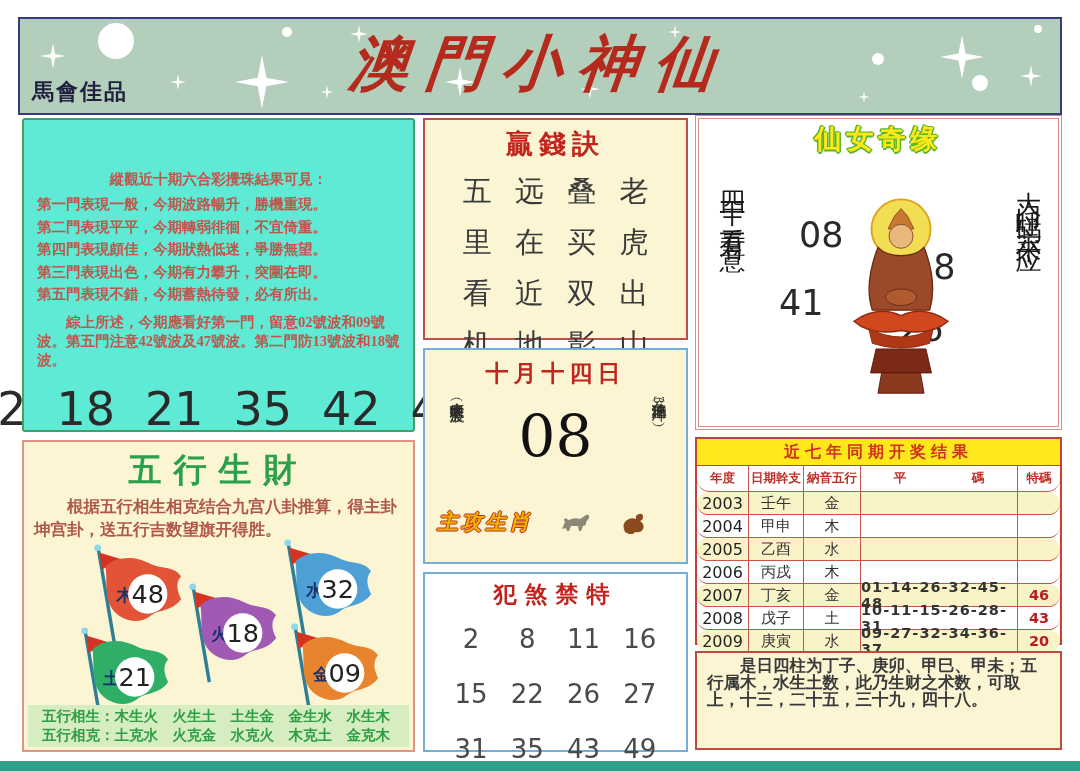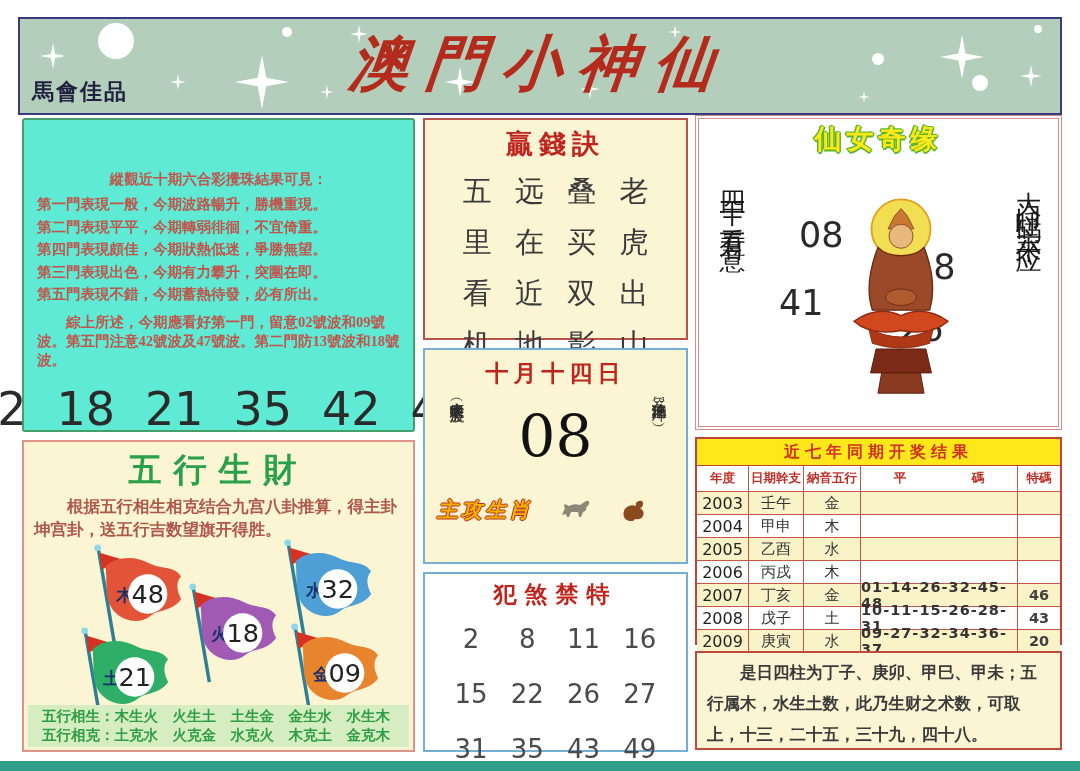--- a/index.html
+++ b/index.html
@@ -41,21 +41,21 @@
   #verse .vgrid{display:grid;grid-template-columns:repeat(4,1fr);row-gap:11px;padding:10px 26px 0 26px;}
   #verse .vgrid span{text-align:center;font-size:29px;color:#3a3a3a;}
   
   #datebox{left:423px;top:348px;width:265px;height:216px;background:#fbf5d4;border:2px solid #74aed4;}
   #datebox .dtitle{text-align:center;margin-top:8px;color:#c0241c;font-size:23px;font-weight:bold;letter-spacing:5px;}
   .vtext{writing-mode:vertical-rl;position:absolute;color:#2a2a2a;}
   #datebox .vl{left:22px;top:40px;height:150px;font-size:15px;letter-spacing:1px;}
   #datebox .vr{right:18px;top:40px;height:150px;font-size:15px;letter-spacing:1px;}
   #datebox .big{position:absolute;left:50%;top:52px;transform:translateX(-50%);
                 font-family:"DejaVu Serif",serif;font-size:58px;color:#111;}
-  #datebox .zrow{position:absolute;left:12px;top:146px;display:flex;align-items:flex-start;gap:26px;}
+  #datebox .zrow{position:absolute;left:12px;top:158px;display:flex;align-items:center;gap:26px;}
   #datebox .zlabel{font-size:21px;font-weight:bold;font-style:italic;letter-spacing:3px;color:#f0b400;
         text-shadow:1px 0 #c03020,-1px 0 #c03020,0 1px #c03020,0 -1px #c03020;}
   #datebox .lrow{position:absolute;left:30px;bottom:6px;display:flex;align-items:baseline;gap:26px;}
   #datebox .llabel{color:#c01818;font-weight:bold;font-size:21px;letter-spacing:2px;font-family:"Liberation Sans",sans-serif;}
   #datebox .lnums{font-family:"DejaVu Sans",sans-serif;font-size:20px;color:#555;letter-spacing:3px;}
   
   #forbid{left:423px;top:572px;width:265px;height:180px;background:#fff;border:2px solid #74aed4;}
   #forbid .ftitle{text-align:center;margin-top:5px;color:#c0241c;font-size:23px;font-weight:bold;letter-spacing:8px;}
   #forbid .fgrid{display:grid;grid-template-columns:repeat(4,1fr);row-gap:25px;padding:14px 18px 0 18px;}
   #forbid .fgrid span{text-align:center;font-family:"DejaVu Sans",sans-serif;font-size:26px;color:#4a4a4a;}
@@ -64,36 +64,36 @@
   #fairy .ytitle{text-align:center;margin-top:2px;font-size:27px;font-weight:bold;letter-spacing:5px;
         color:#ffe818;text-shadow:1.5px 0 #5ab52a,-1.5px 0 #5ab52a,0 1.5px #5ab52a,0 -1.5px #5ab52a,1px 1px #5ab52a,-1px -1px #5ab52a;}
   #fairy .fvl{left:16px;top:52px;height:250px;font-size:26px;letter-spacing:9px;color:#1a1a1a;}
   #fairy .fvr{right:12px;top:52px;height:250px;font-size:26px;letter-spacing:9px;color:#1a1a1a;}
   #fairy .fnum{position:absolute;font-family:"DejaVu Sans",sans-serif;font-size:35px;color:#2a2a2a;}
   #goddess{position:absolute;left:142px;top:62px;}
   
   #history{left:695px;top:437px;width:367px;height:208px;border:2px solid #c24238;background:#fff;}
   #history .ttitle{background:#ffe81a;color:#d03020;font-weight:bold;font-size:16px;letter-spacing:5px;
                    text-align:center;height:26px;line-height:26px;border-bottom:1.5px solid #c24238;}
-  .trow{display:flex;border-bottom:1.5px solid #c8544a;}
+  .trow{display:flex;border-bottom:1.5px solid #c8544a;border-radius:13px;}
   .trow:last-child{border-bottom:none;}
   .trow>div{box-sizing:border-box;border-right:1.5px solid #c8544a;display:flex;align-items:center;justify-content:center;}
   .trow>div:last-child{border-right:none;}
   .c-year{width:52px;} .c-ganzhi{width:55px;} .c-nayin{width:57px;} .c-pingma{flex:1;} .c-special{width:42px;text-align:center;}
   .thead{height:25px;color:#c03028;font-weight:bold;font-size:12.5px;}
   .thead .c-pingma{justify-content:space-around;}
   .tdata{height:22px;}
   .tdata:nth-child(odd){background:#faf3c8;}
   .tdata .c-year{font-family:"DejaVu Sans",sans-serif;font-size:16px;color:#222;}
   .tdata .c-ganzhi,.tdata .c-nayin{font-size:15px;color:#333;}
   .tdata .c-pingma{font-family:"DejaVu Sans",sans-serif;font-weight:bold;font-size:14.5px;color:#333;letter-spacing:1px;}
-  .tdata .c-special{font-family:"DejaVu Sans",sans-serif;font-weight:bold;font-size:14.5px;color:#404040;}
+  .tdata .c-special{font-family:"DejaVu Sans",sans-serif;font-weight:bold;font-size:14.5px;color:#b91c1c;}
   
   #pillars{left:695px;top:651px;width:367px;height:99px;background:#fbf5d4;border:2px solid #bf4a40;}
-  #pillars p{margin:4px 10px;text-indent:2em;font-size:16.5px;line-height:31px;color:#3a3a3a;font-weight:bold;}
+  #pillars p{margin:4px 10px;text-indent:2em;font-size:16.5px;line-height:17px;color:#3a3a3a;font-weight:bold;}
   
   #bottombar{position:absolute;left:0;top:761px;width:1080px;height:10px;background:#2f9f8a;}
 </style>
 </head>
 <body>
 
 <div id="page">
 
   <div id="banner">
     <span class="dot" style="left:78px;top:4px;width:36px;height:36px"></span>

